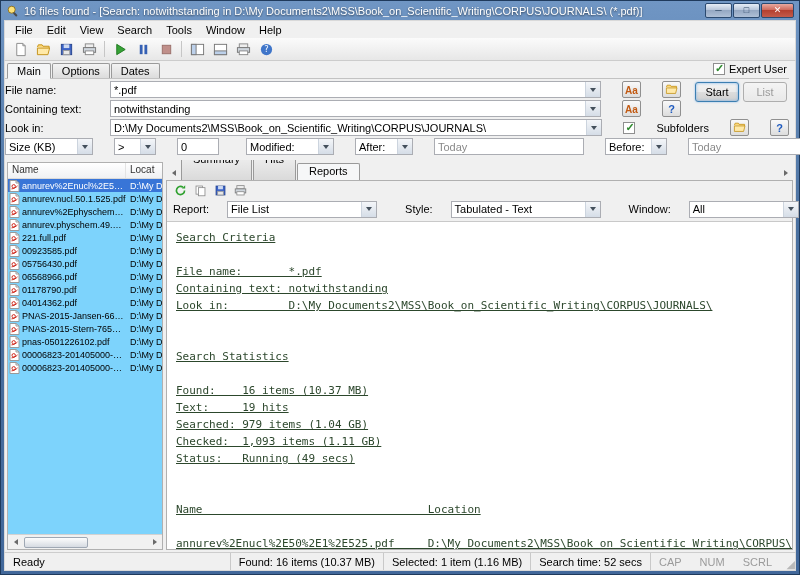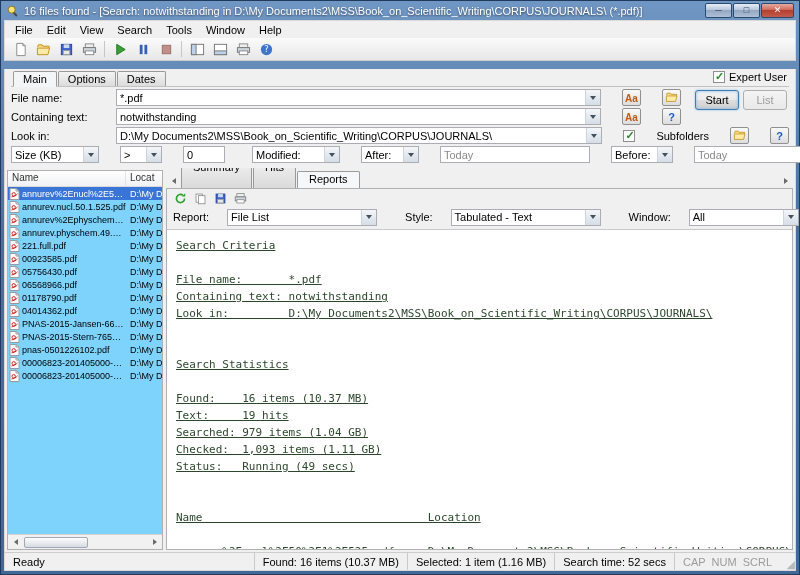--- a/index.html
+++ b/index.html
@@ -29,21 +29,21 @@
   
   .toolbar { height:23px; flex:none; background:linear-gradient(#fbfbfb,#e7e7e7);
     border-left:1px solid #d9d9d9; border-right:1px solid #d9d9d9; border-bottom:1px solid #cccccc;
     display:flex; align-items:center; padding:0 4px; gap:1px; }
   .tbtn { width:22px; height:20px; display:flex; align-items:center; justify-content:center;
     border:1px solid transparent; border-radius:2px; }
   .tsep { width:1px; height:16px; background:#c6c6c6; margin:0 3px; flex:none; }
 
   
   .form { flex:none; background:#f0f0f0; border-left:1px solid #d9d9d9; border-right:1px solid #d9d9d9;
-    padding:2px 6px 5px 6px; position:relative;margin-top:8px; }
+    padding:2px 6px 5px 0; position:relative; }
   .ftabs { display:flex; height:16px; align-items:flex-end; border-bottom:1px solid #c2c2c2; padding-left:2px; }
   .ftab { height:15px; line-height:14px; padding:0 9px; margin-right:1px; font-size:11px;
     background:linear-gradient(#f3f3f3,#dcdcdc); border:1px solid #9a9a9a; border-bottom:none;
     border-radius:2px 2px 0 0; }
   .ftab.active { background:#f4f5f6; height:16px; margin-bottom:-1px; border-bottom:1px solid #f4f5f6; }
   .frow { display:flex; align-items:center; height:17px; margin-top:2px; gap:21px; }
   .frow.pad-right { padding-right:108px; }
   .flabel { width:84px; flex:none; }
   .combo { flex:1; height:17px; background:#fff; border:1px solid #abadb3; display:flex; align-items:center; min-width:0; }
   .combo.fix { flex:none; }
@@ -108,21 +108,21 @@
   .w150 { width:150px; } .w110 { width:110px; }
   .report-view { flex:1; min-height:0; background:#fff; border-top:1px solid #c9c9c9; overflow:hidden; }
   .report-pre { margin:7px 0 0 9px; font-family:"DejaVu Sans Mono", monospace;
     font-size:11px; line-height:17px; color:#2c472c; white-space:pre;text-decoration:underline; }
 
   
   .statusbar { height:19px; flex:none; background:#f0f0f0; display:flex; align-items:center;
     border:1px solid #d9d9d9; border-top:1px solid #cdcdcd; }
   .sb-ready { flex:1; padding:0 8px; }
   .sb-seg { height:100%; border-left:1px solid #c9c9c9; display:flex; align-items:center; padding:0 8px; flex:none; }
-  .sb-keys { color:#9b9b9b; gap:6px; }
+  .sb-keys { color:#9b9b9b; gap:18px; }
   .grip { width:15px; height:100%; display:flex; align-items:flex-end; justify-content:flex-end;
     color:#b9b9b9; font-size:11px; line-height:11px; }
 </style>
 </head>
 <body>
 
 <div class="window">
 
   <div class="titlebar">
     <svg class="app-icon" viewBox="0 0 16 16">

